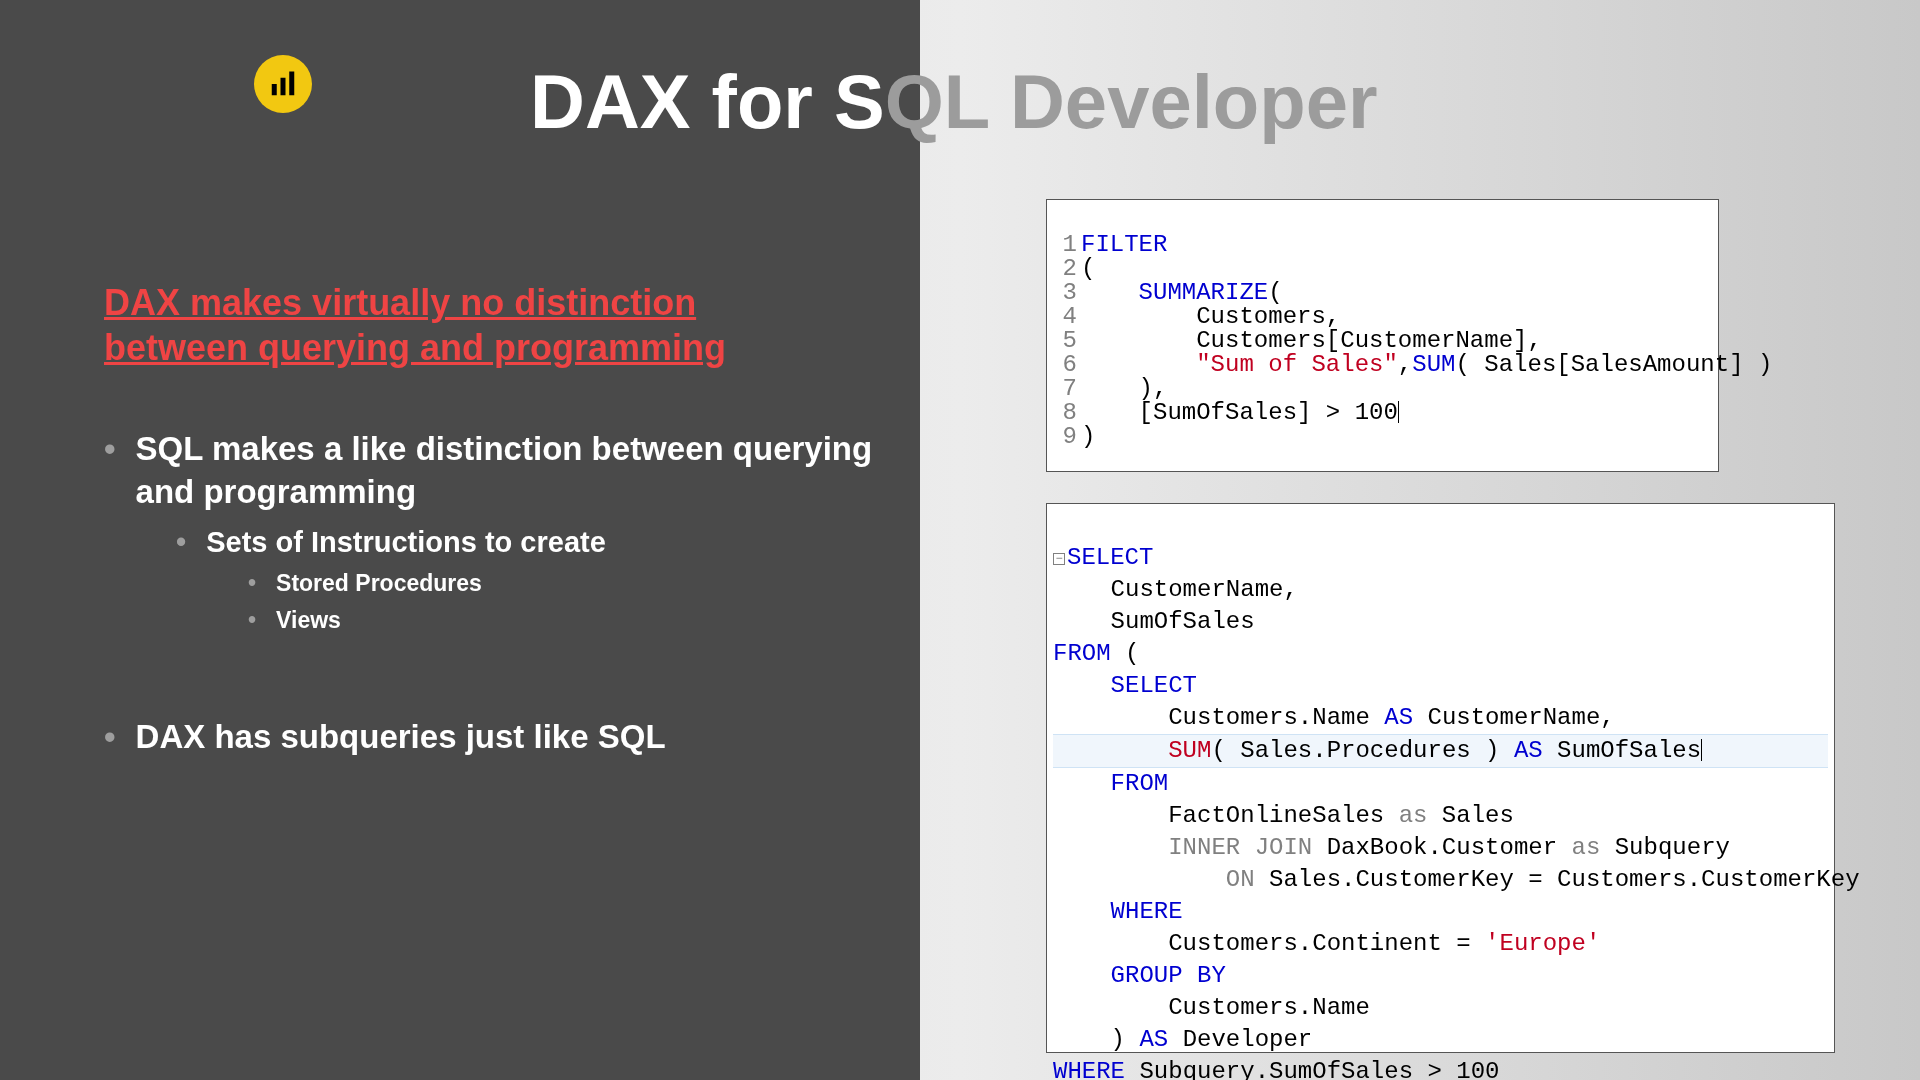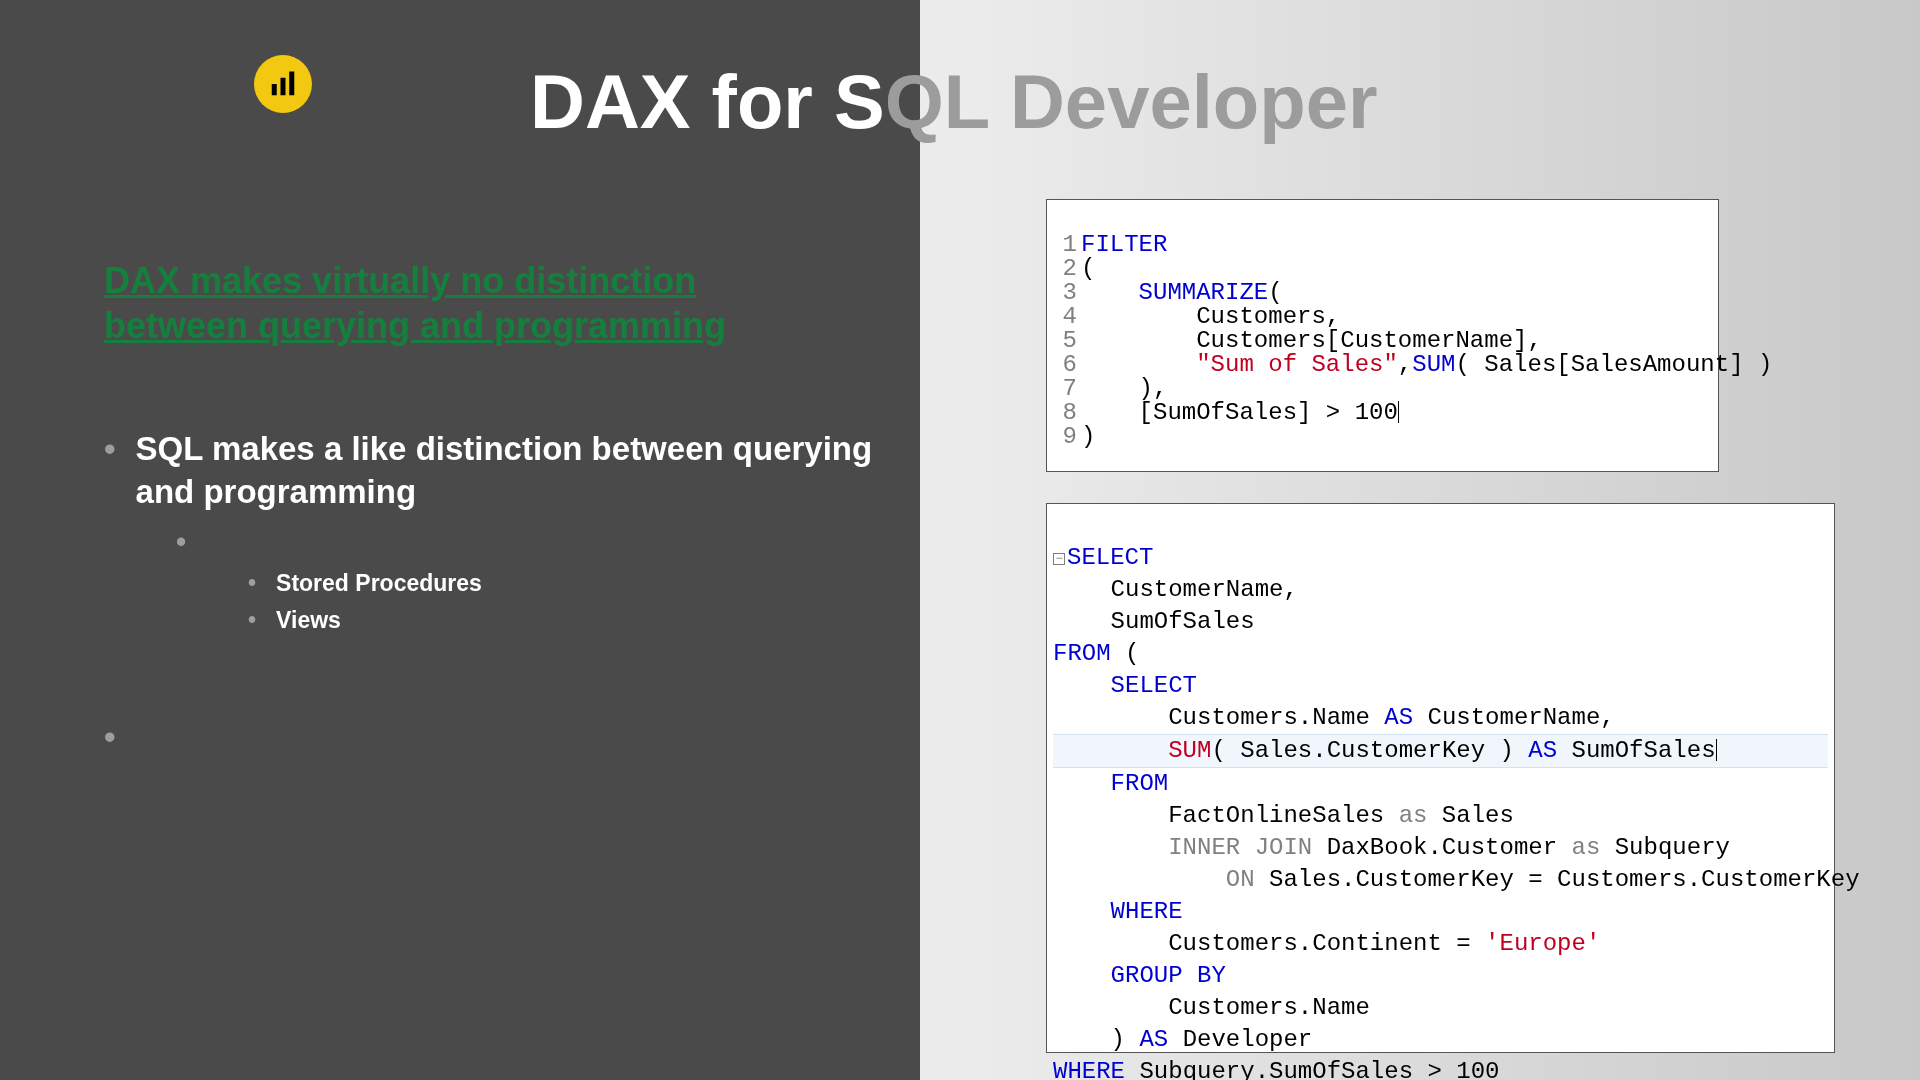--- a/index.html
+++ b/index.html
@@ -38,24 +38,24 @@
     top: 58px;
     font-size: 76px;
     font-weight: 700;
     color: #fff;
     white-space: nowrap;
   }
   .title .gray-part { color: #9c9c9c; margin-top: 40px; }
   .subtitle {
     position: absolute;
     left: 104px;
-    top: 258px;
+    top: 280px;
     font-size: 36px;
     font-weight: 700;
-    color: #15803d;
+    color: #ef4444;
     text-decoration: underline;
     line-height: 1.25;
     width: 720px;
   }
   .bullets {
     position: absolute;
     left: 104px;
     top: 428px;
     width: 780px;
     color: #fff;
@@ -170,31 +170,33 @@
 
 <div class="subtitle">DAX makes virtually no distinction between querying and programming</div>
 
 <div class="bullets">
   <div class="bullet-l1">
     <span class="bdot">•</span>
     <span>SQL makes a like distinction between querying and programming</span>
   </div>
   <div class="bullet-l2">
     <span class="bdot">•</span>
+    <span>Sets of Instructions to create</span>
   </div>
   <div class="bullet-l3">
     <span class="bdot">•</span>
     <span>Stored Procedures</span>
   </div>
   <div class="bullet-l3">
     <span class="bdot">•</span>
     <span>Views</span>
   </div>
   <div class="bullet-l1 spaced">
     <span class="bdot">•</span>
+    <span>DAX has subqueries just like SQL</span>
   </div>
 </div>
 
 <div class="code-box dax">
 <span class="gutter">1</span><span class="kw-blue">FILTER</span>
 <span class="gutter">2</span><span>(</span>
 <span class="gutter">3</span>    <span class="kw-blue">SUMMARIZE</span><span>(</span>
 <span class="gutter">4</span>        <span>Customers,</span>
 <span class="gutter">5</span>        <span>Customers[CustomerName],</span>
 <span class="gutter">6</span>        <span class="kw-red">"Sum of Sales"</span><span>,</span><span class="kw-blue">SUM</span><span>( Sales[SalesAmount] )</span>
@@ -203,21 +205,21 @@
 <span class="gutter">9</span><span>)</span>
 </div>
 
 <div class="code-box sql">
 <span class="fold-minus">−</span><span class="kw-blue">SELECT</span>
     <span>CustomerName,</span>
     <span>SumOfSales</span>
 <span class="kw-blue">FROM</span><span> (</span>
     <span class="kw-blue">SELECT</span>
         <span>Customers.Name </span><span class="kw-blue">AS</span><span> CustomerName,</span>
-<span class="hl-line">        <span class="kw-red">SUM</span><span>( Sales.CustomerKey ) </span><span class="kw-blue">AS</span><span> SumOfSales</span><span class="cursor"></span></span>
+<span class="hl-line">        <span class="kw-red">SUM</span><span>( Sales.Procedures ) </span><span class="kw-blue">AS</span><span> SumOfSales</span><span class="cursor"></span></span>
     <span class="kw-blue">FROM</span>
         <span>FactOnlineSales </span><span class="kw-gray">as</span><span> Sales</span>
         <span class="kw-gray">INNER JOIN</span><span> DaxBook.Customer </span><span class="kw-gray">as</span><span> Subquery</span>
             <span class="kw-gray">ON</span><span> Sales.CustomerKey = Customers.CustomerKey</span>
     <span class="kw-blue">WHERE</span>
         <span>Customers.Continent = </span><span class="kw-red">'Europe'</span>
     <span class="kw-blue">GROUP BY</span>
         <span>Customers.Name</span>
     <span>) </span><span class="kw-blue">AS</span><span> Developer</span>
 <span class="kw-blue">WHERE</span><span> Subquery.SumOfSales &gt; 100</span>

